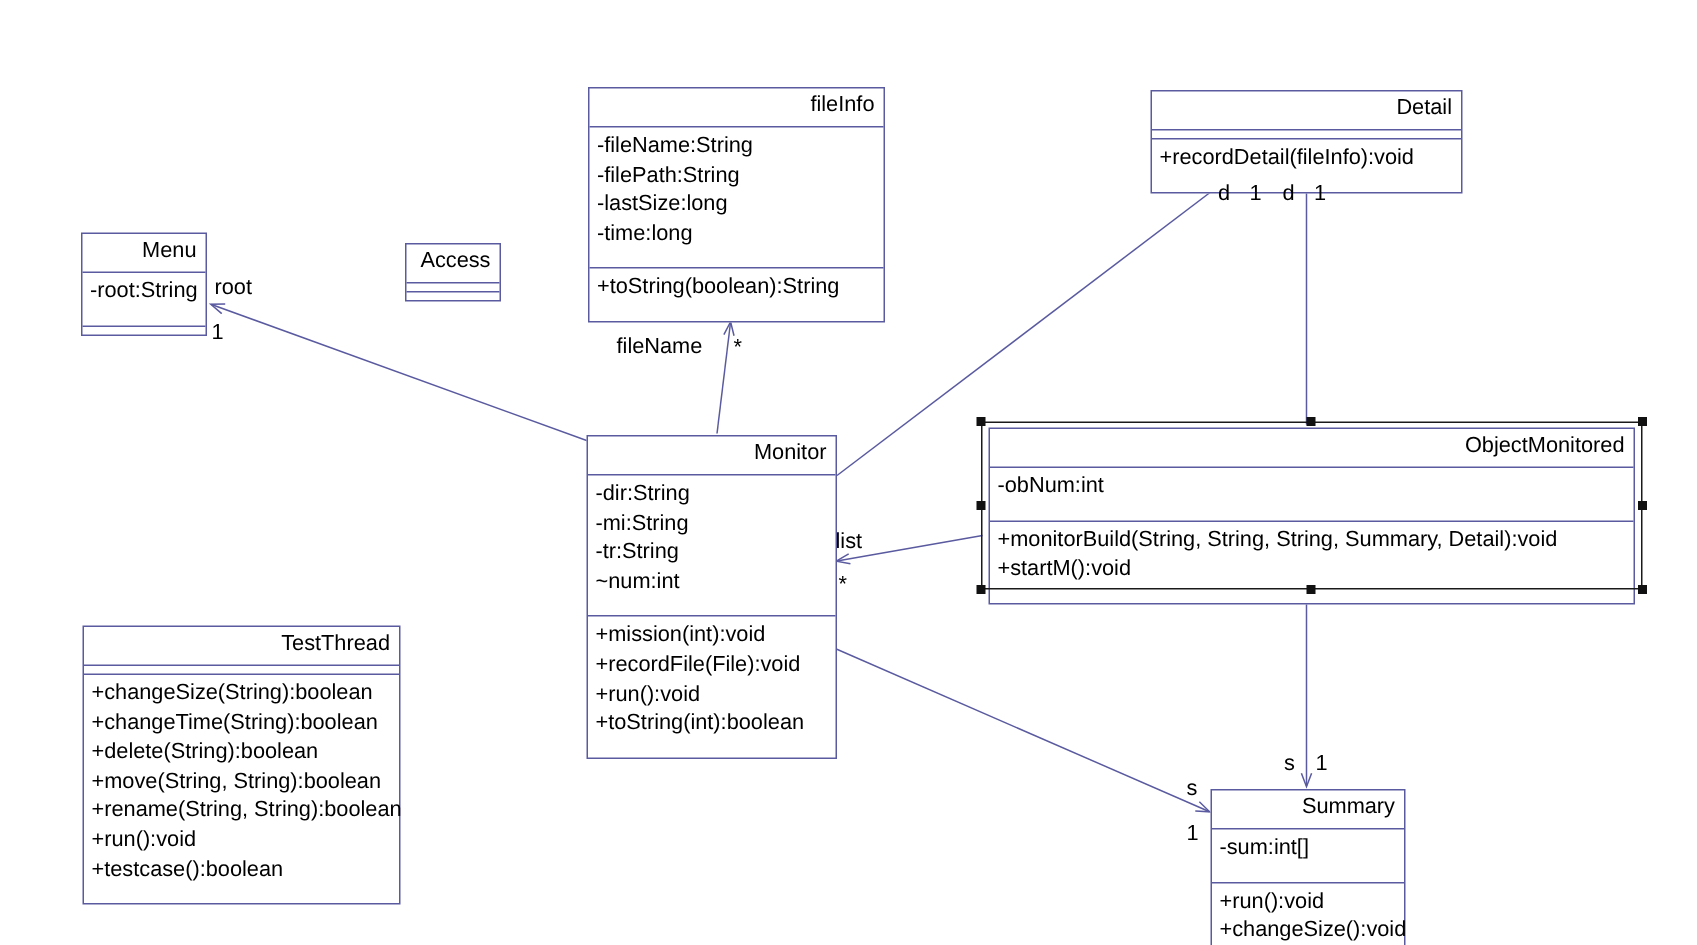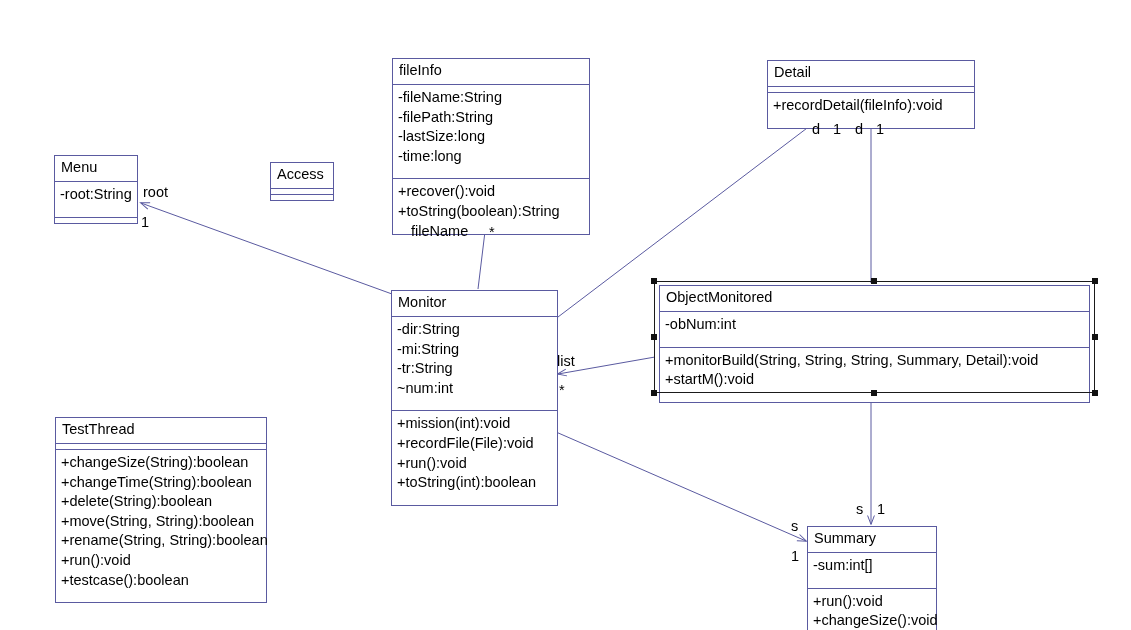--- a/index.html
+++ b/index.html
@@ -18,21 +18,21 @@
     overflow: hidden;
   }
   .uml-class {
     position: absolute;
     box-sizing: border-box;
     border: 1px solid #5a5aa0;
     background: #ffffff;
     z-index: 3;
   }
   .uml-title {
-    text-align: left;
+    text-align: right;
     font-size: 14.5px;
     color: #000000;
     padding: 4px 6px 5px 6px;
     border-bottom: 1px solid #5a5aa0;
     line-height: 1.1;
     white-space: nowrap;
   }
   .uml-section {
     border-bottom: 1px solid #5a5aa0;
     padding: 3px 5px 12px 5px;
@@ -125,21 +125,20 @@
 
   <div class="uml-class" style="left:392px; top:58px; width:198px;">
     <div class="uml-title">fileInfo</div>
     <div class="uml-section">
       <div class="uml-row">-fileName:String</div>
       <div class="uml-row">-filePath:String</div>
       <div class="uml-row">-lastSize:long</div>
       <div class="uml-row">-time:long</div>
     </div>
     <div class="uml-section">
-      <div class="uml-row">+recover():void</div>
       <div class="uml-row">+toString(boolean):String</div>
     </div>
   </div>
 
   <div class="uml-class" style="left:767px; top:60px; width:208px;">
     <div class="uml-title">Detail</div>
     <div class="uml-section empty-thin"></div>
     <div class="uml-section">
       <div class="uml-row">+recordDetail(fileInfo):void</div>
     </div>

